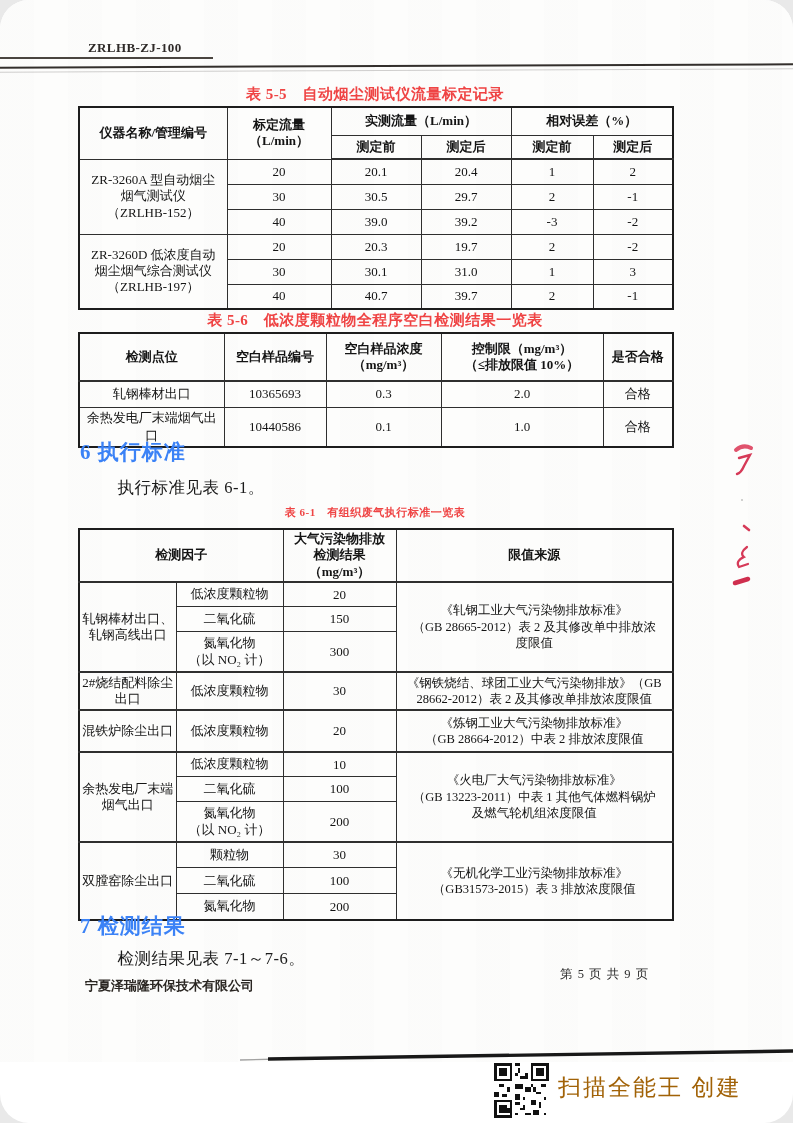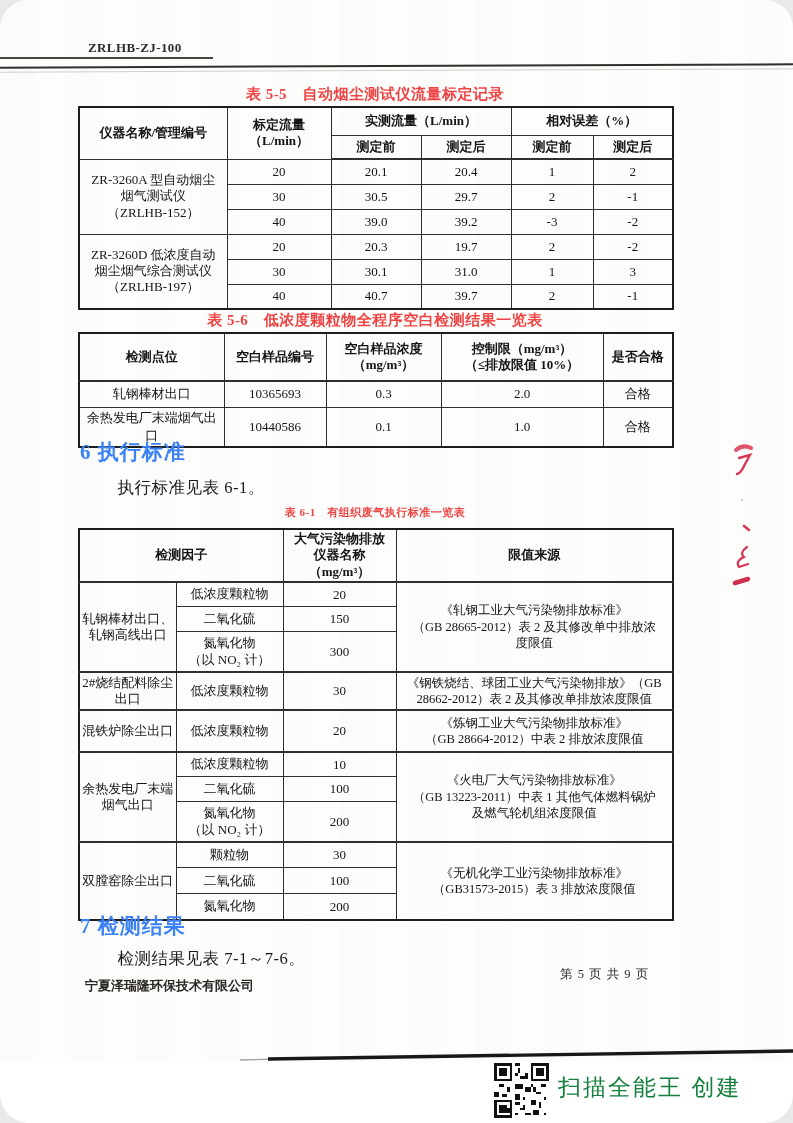--- a/index.html
+++ b/index.html
@@ -30,21 +30,21 @@
   .t61 td{font-size:13px;}
   .t61 .src{font-size:12.5px;line-height:1.3;}
 
   .sec-heading{left:80px;font-size:21px;font-weight:bold;color:#3b82f6;letter-spacing:1px;}
   .body-text{left:78px;width:594px;font-size:16.5px;text-indent:2.4em;color:#1a1a1a;letter-spacing:.5px;}
   .footer-company{left:85px;top:977px;font-size:13px;font-weight:bold;color:#2a2622;}
   .page-indicator{left:560px;top:966px;font-size:12.5px;color:#2a2a2a;letter-spacing:1px;}
 
   .scanline{left:0;top:1042px;width:793px;height:22px;}
   .qr{left:494px;top:1062px;width:55px;height:57px;}
-  .watermark{left:558px;top:1072px;font-family:"Liberation Sans", sans-serif;font-size:23px;color:#15803d;letter-spacing:2px;}
+  .watermark{left:558px;top:1072px;font-family:"Liberation Sans", sans-serif;font-size:23px;color:#a16207;letter-spacing:2px;}
   .redmarks{left:722px;top:440px;width:42px;height:160px;}
 </style>
 </head>
 <body>
 
 <div class="page">
   <div class="paper"></div>
 
   <div class="abs doc-code">ZRLHB-ZJ-100</div>
   <div class="abs rule-short"></div>
@@ -181,21 +181,21 @@
         <col style="width:97px">
         <col style="width:107px">
         <col style="width:113px">
         <col style="width:277px">
       </colgroup>
     <tbody>
         <tr style="height:36px" class="hdr-bottom">
       <th colspan="2">检测因子</th>
       <th>
             <div class="small-lh">大气污染物排放</div>
-            <div class="small-lh">仪器名称（mg/m³）</div>
+            <div class="small-lh">检测结果（mg/m³）</div>
           </th>
       <th>限值来源</th>
     </tr>
 
     <tr style="height:25px">
       <td rowspan="3" class="small-lh">轧钢棒材出口、轧钢高线出口</td>
       <td class="preline">低浓度颗粒物</td>
       <td>20</td>
       <td rowspan="3" class="preline src">《轧钢工业大气污染物排放标准》
 （GB 28665-2012）表 2 及其修改单中排放浓

